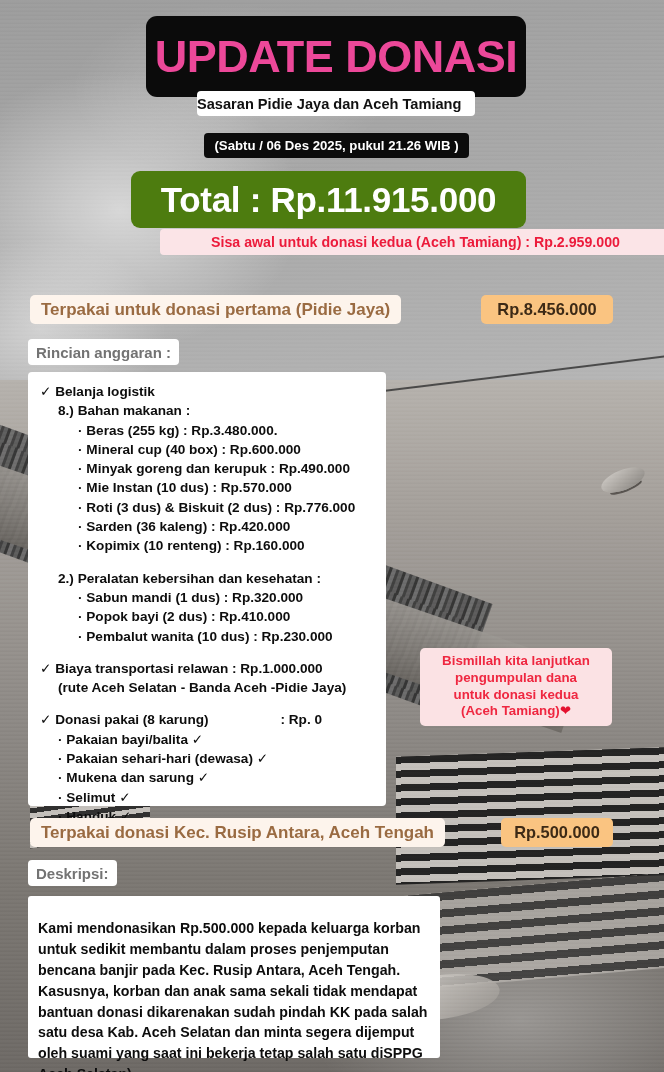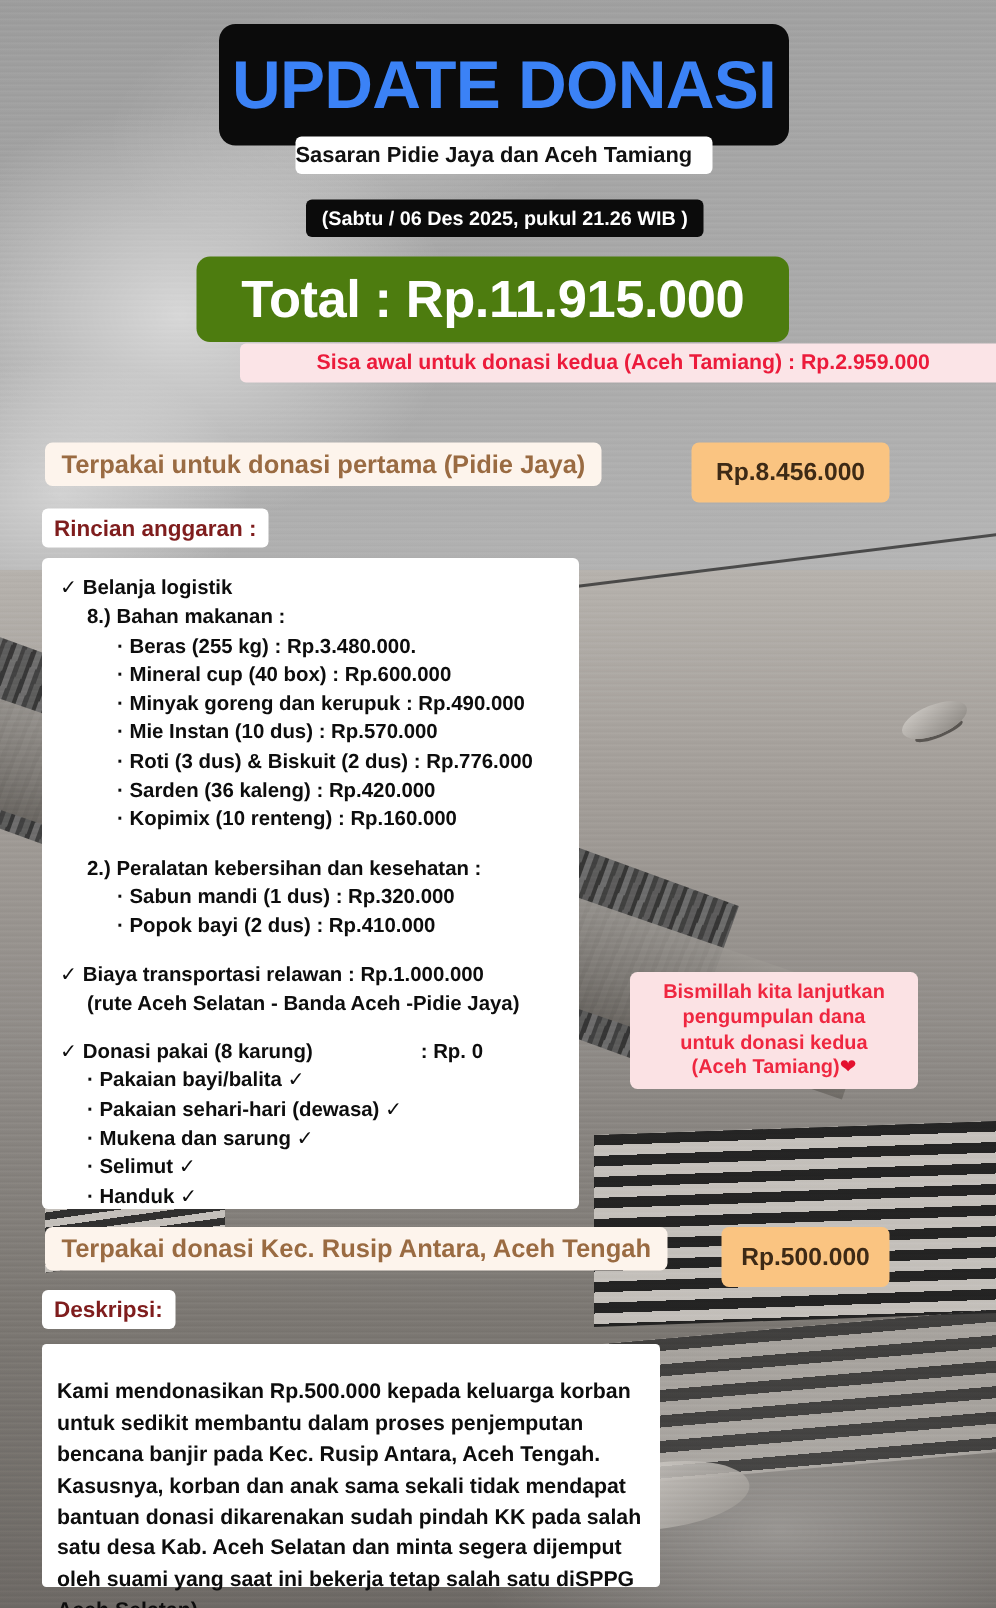--- a/index.html
+++ b/index.html
@@ -143,21 +143,21 @@
   
   .title-bar {
     position: absolute;
     left: 146px; top: 16px;
     width: 380px; height: 81px;
     background: #0b0b0b;
     border-radius: 11px;
     display: flex; align-items: center; justify-content: center;
   }
   .title-bar .title-text {
-    color: #3b82f6;
+    color: #ec4899;
     font-size: 45px;
     font-weight: 700;
     letter-spacing: -0.5px;
     line-height: 1;
     white-space: nowrap;
   }
 
   .subtitle-bar {
     position: absolute;
     left: 197px; top: 91px;
@@ -231,39 +231,40 @@
     color: #9a6b42;
     font-size: 17px;
     font-weight: 700;
     white-space: nowrap;
   }
   .sec-amount {
     position: absolute;
     background: #fac481;
     border-radius: 5px;
     display: flex; align-items: center; justify-content: center;
-    height: 40px;
+    height: 29px;
     padding: 0 10px;
     color: #3d2a16;
     font-size: 16.4px;
     font-weight: 700;
     white-space: nowrap;
+    margin-left: 20px;
   }
 
   #sec1-label { left: 30px; top: 295px; }
   #sec1-amount { left: 461px; top: 295px; width: 132px; }
 
   .small-label {
     position: absolute;
     background: #ffffff;
     border-radius: 4px;
     display: flex; align-items: center;
     padding: 0 8px;
     height: 26px;
-    color: #7f1d1d;
+    color: #737373;
     font-size: 15px;
     font-weight: 700;
     white-space: nowrap;
   }
   #rincian-label { left: 28px; top: 339px; }
 
   
   .detail-panel {
     position: absolute;
     left: 28px; top: 372px;
@@ -372,20 +373,21 @@
       <div class="lv2">· Mie Instan  (10 dus) : Rp.570.000</div>
       <div class="lv2">· Roti (3 dus) &amp; Biskuit (2 dus) : Rp.776.000</div>
       <div class="lv2">· Sarden (36 kaleng) : Rp.420.000</div>
       <div class="lv2">· Kopimix (10 renteng) : Rp.160.000</div>
 
       <div class="spacer"></div>
 
       <div class="lv1">2.) Peralatan kebersihan dan kesehatan :</div>
       <div class="lv2">· Sabun mandi (1 dus) :  Rp.320.000</div>
       <div class="lv2">· Popok bayi (2 dus) :  Rp.410.000</div>
+      <div class="lv2">· Pembalut wanita (10 dus) : Rp.230.000</div>
 
       <div class="spacer"></div>
 
       <div class="lv0">✓  Biaya transportasi relawan : Rp.1.000.000</div>
       <div class="lv1">(rute  Aceh Selatan - Banda Aceh -Pidie Jaya)</div>
 
       <div class="spacer"></div>
 
       <div class="lv0 row-split">
         <span>✓ Donasi pakai  (8 karung)</span>

